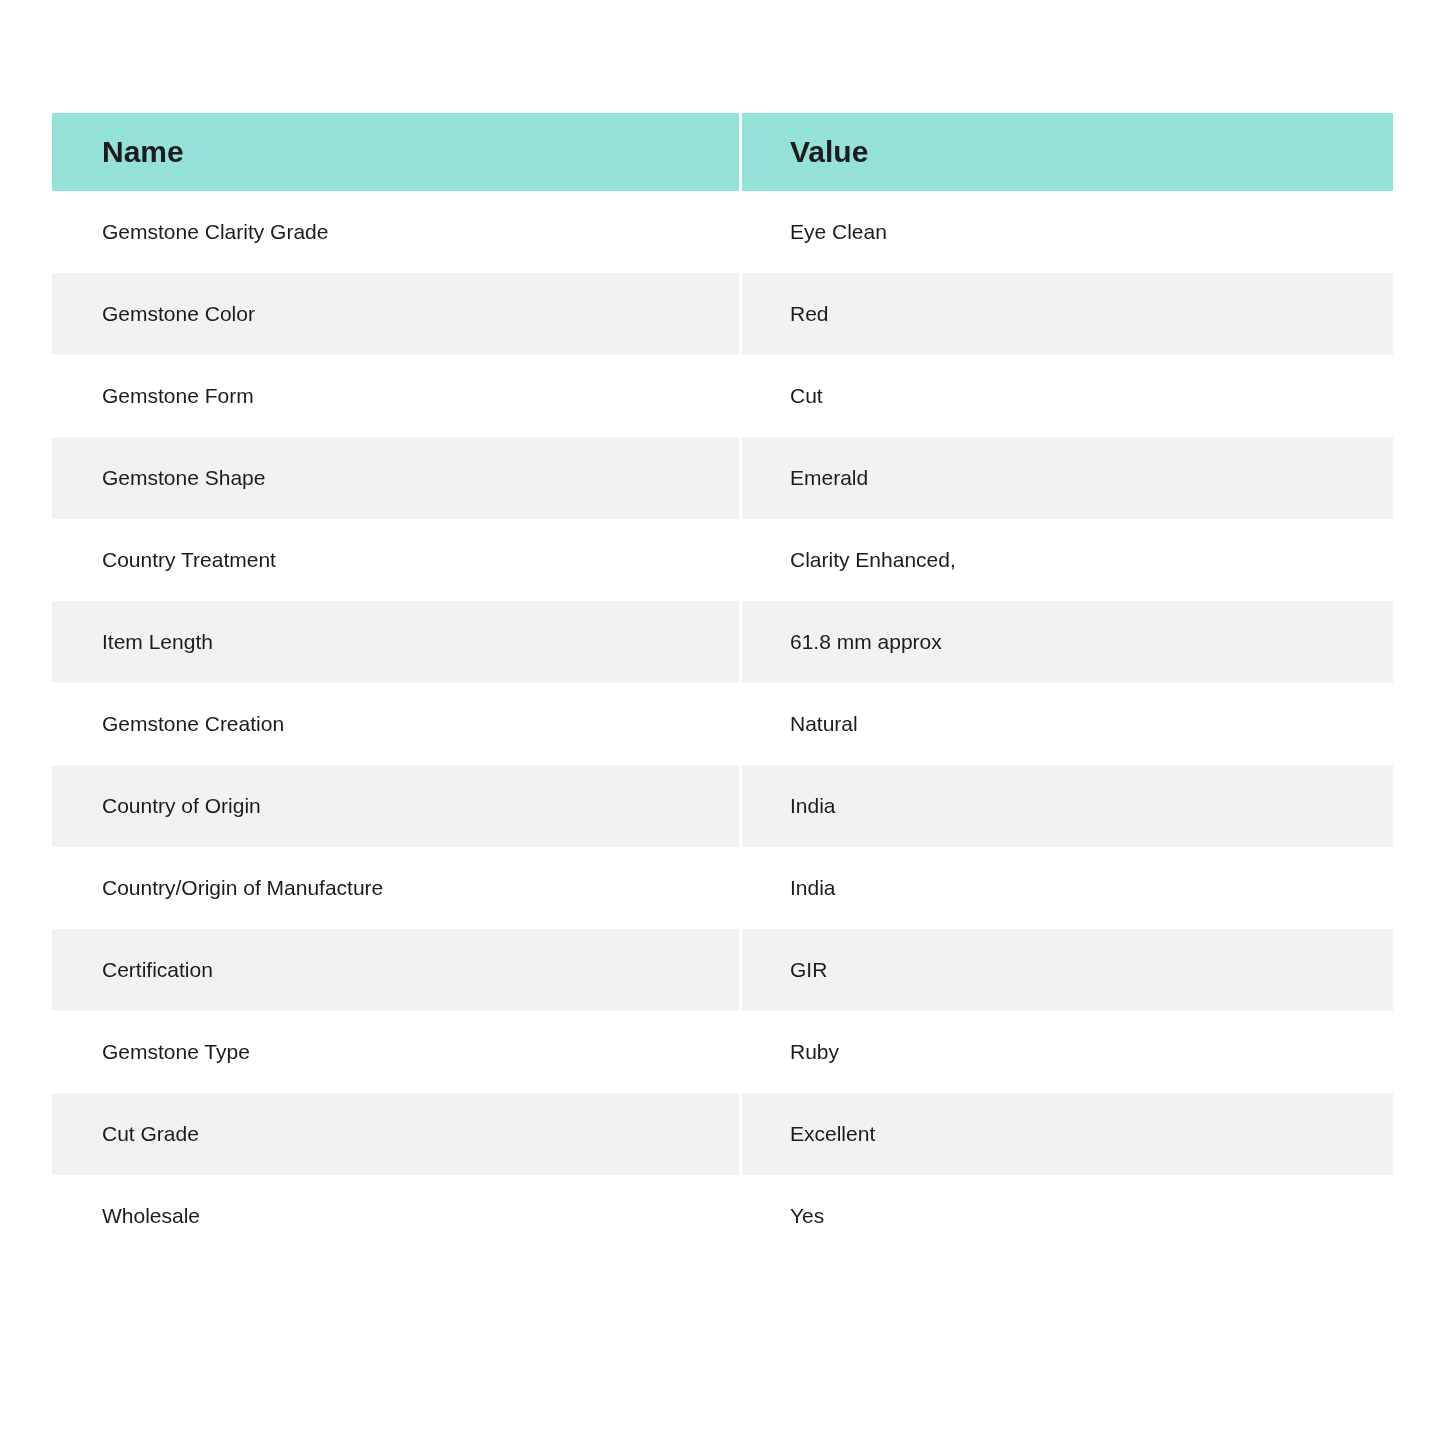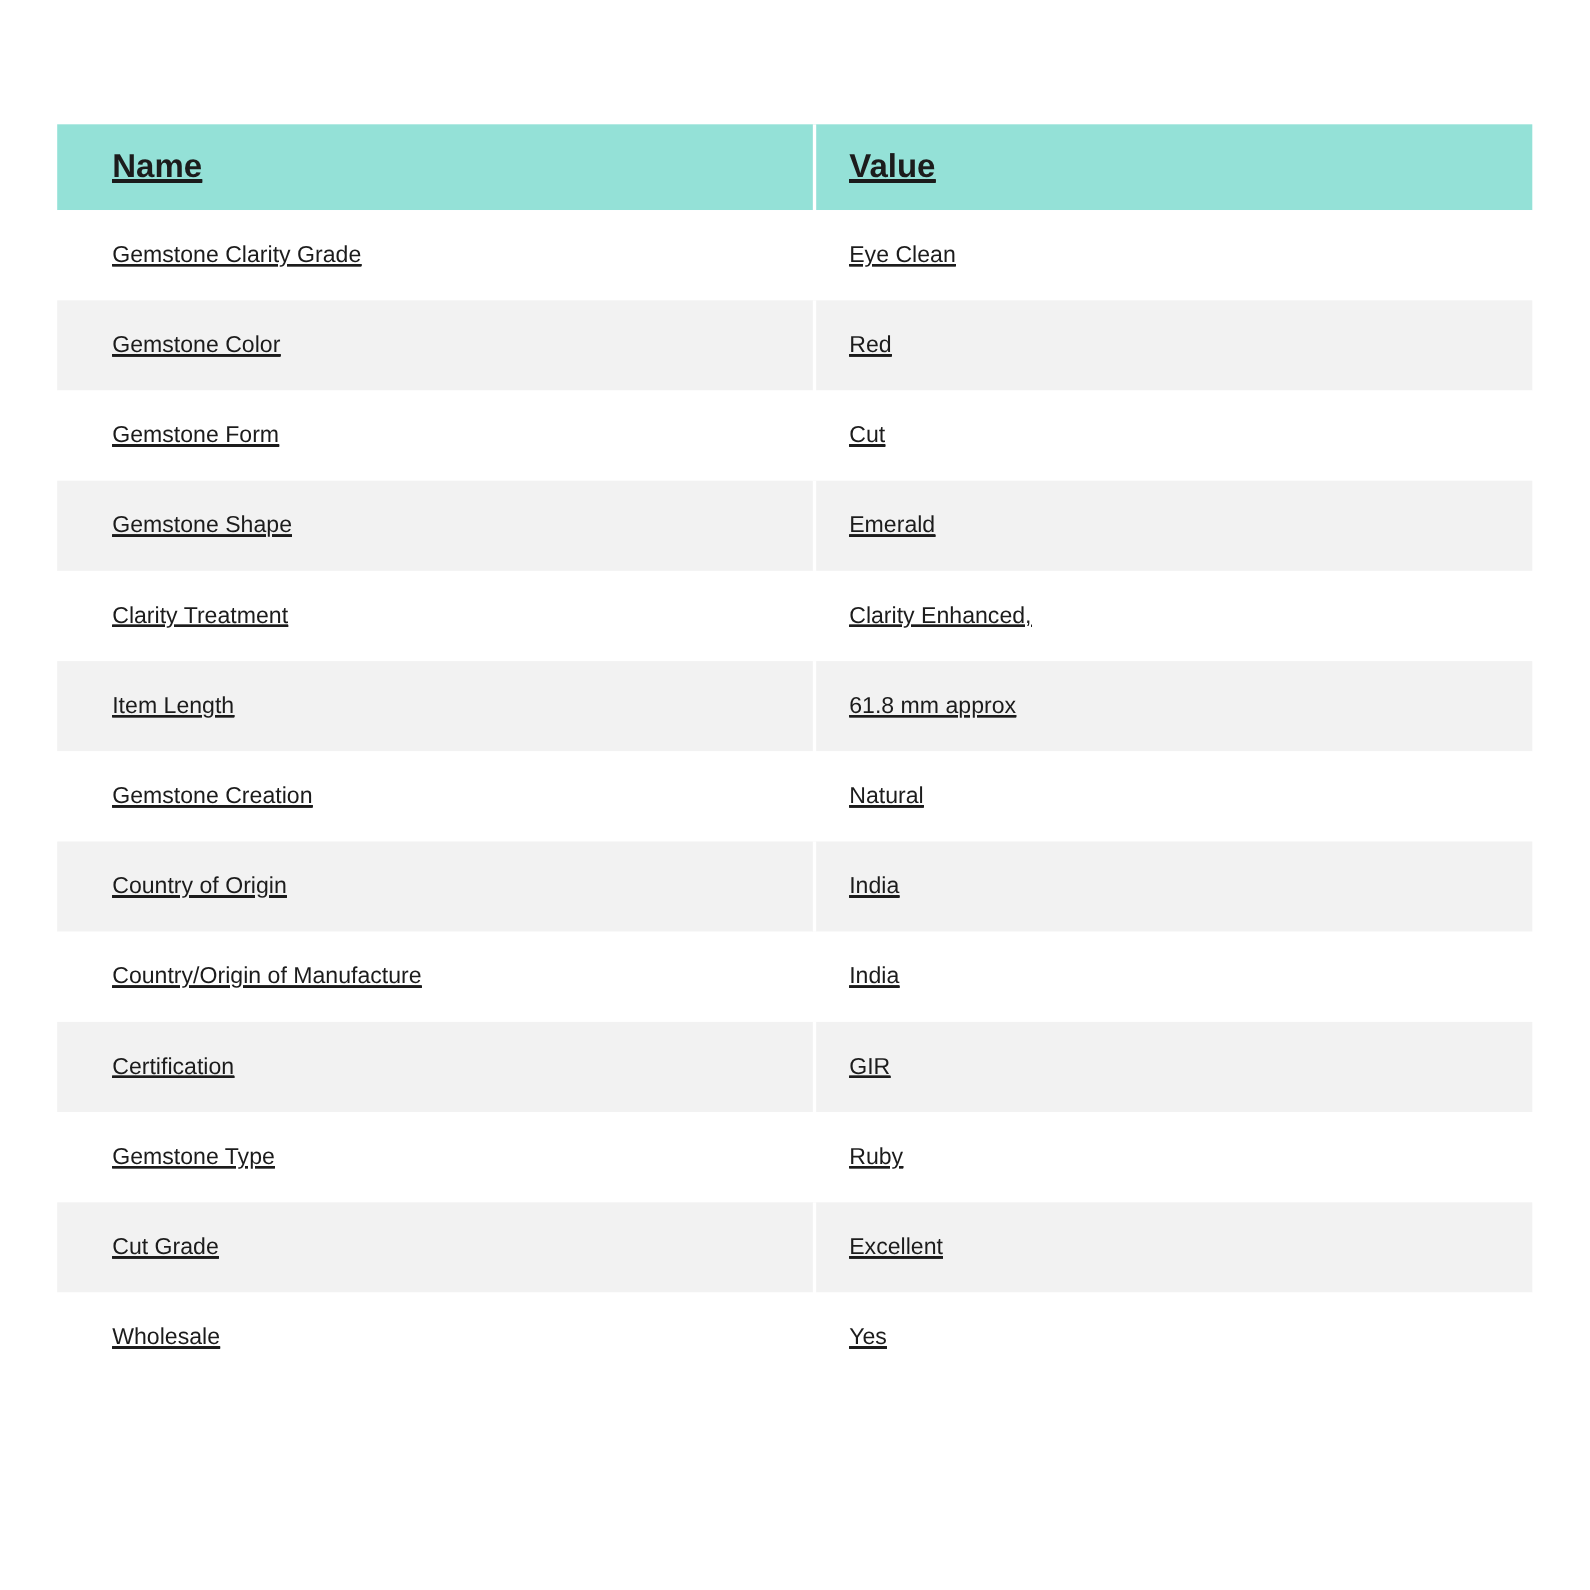--- a/index.html
+++ b/index.html
@@ -1,21 +1,21 @@
 <!DOCTYPE html>
 <html style="--header-bg: #94E1D7; --row-alt-bg: #F2F2F2; --text: #1C1C1C; --page-bg: #FFFFFF;"><head>
 <meta charset="utf-8">
 <style>
   :root{
     --header-bg:#94E1D7;
     --row-alt-bg:#F2F2F2;
     --text:#1C1C1C;
     --page-bg:#FFFFFF;
   }
-  *{box-sizing:border-box;margin:0;padding:0;text-decoration:underline;}
+  *{box-sizing:border-box;margin:0;padding:0;}
   html,body{
     width:1445px;height:1445px;
     background:var(--page-bg);
     font-family:"Liberation Sans","DejaVu Sans",sans-serif;
     color:var(--text);
     overflow:hidden;
   }
   .spec-table-wrap{
     position:absolute;
     left:52px;top:113px;
@@ -44,21 +44,21 @@
     font-size:21px;
     font-weight:400;
     color:var(--text);
     background:#FFFFFF;
   }
   tbody tr:nth-child(even) td{
     background:var(--row-alt-bg);
   }
   th.name-cell, td.name-cell{padding-left:50px;}
   th.value-cell, td.value-cell{
-    padding-left:30px;
+    padding-left:48px;
     border-left:3px solid #FFFFFF;
   }
 </style>
 </head>
 <body>
 
 <div class="spec-table-wrap">
   <table class="spec-table">
     <colgroup>
       <col class="name-col">
@@ -85,21 +85,21 @@
     <td class="name-cell">Gemstone Form</td>
     <td class="value-cell">Cut</td>
   </tr>
 
   <tr>
     <td class="name-cell">Gemstone Shape</td>
     <td class="value-cell">Emerald</td>
   </tr>
 
   <tr>
-    <td class="name-cell">Clarity Treatment</td>
+    <td class="name-cell">Country Treatment</td>
     <td class="value-cell">Clarity Enhanced,</td>
   </tr>
 
 
   <tr>
     <td class="name-cell">Item Length</td>
     <td class="value-cell">61.8 mm approx</td>
   </tr>
 
 

